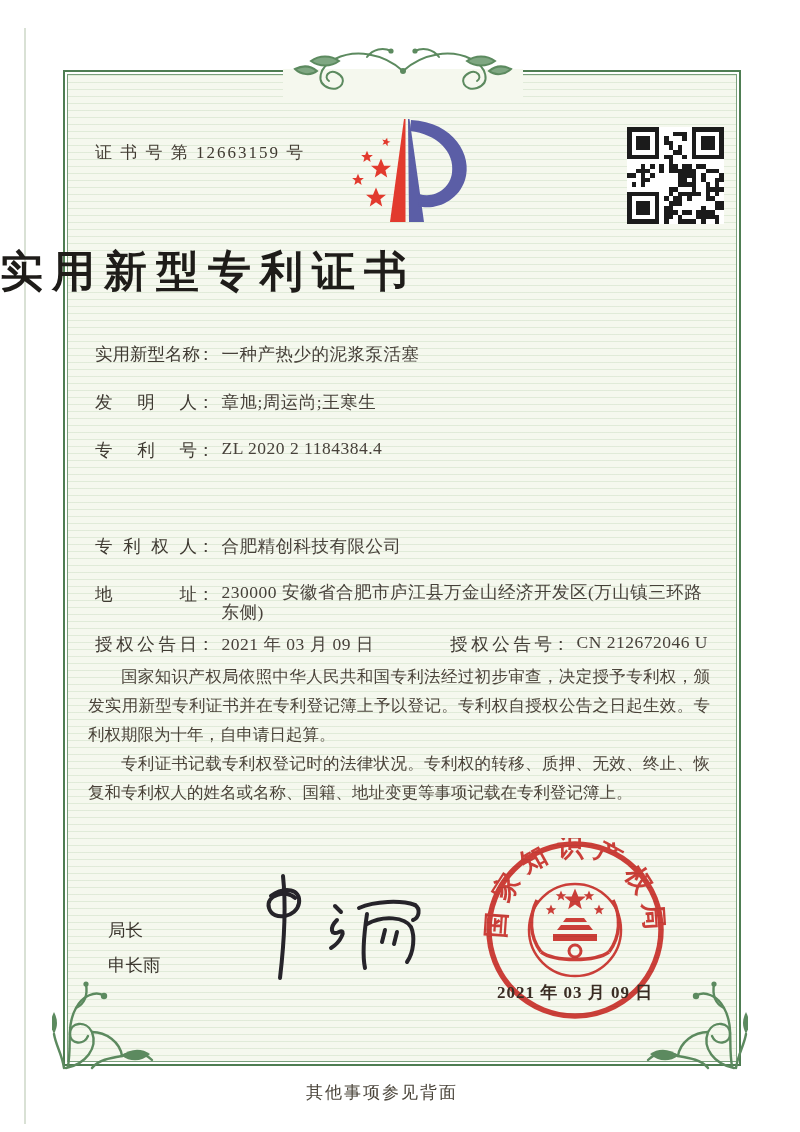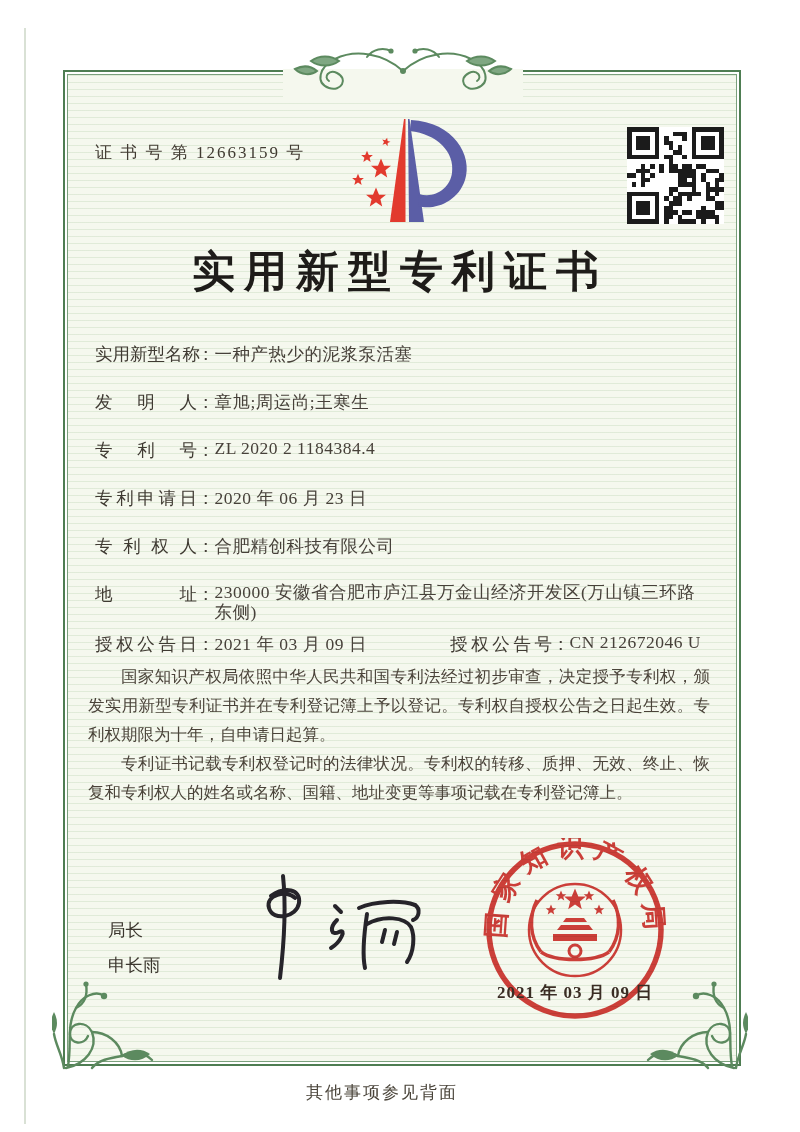--- a/index.html
+++ b/index.html
@@ -27,29 +27,29 @@
   .orn { position:absolute; pointer-events:none; }
   .orn-top { left:283px; top:41px; width:240px; height:60px; }
   .orn-bl { left:52px; top:976px; width:104px; height:100px; }
   .orn-br { left:644px; top:976px; width:104px; height:100px; transform:scaleX(-1); }
 
   
   .cert-no { position:absolute; left:95px; top:130px; font-size:17px;
     letter-spacing:2px; color:#413b32;margin-top:11px; }
   .logo { position:absolute; left:332px; top:114px; width:150px; height:114px; }
   .qr { position:absolute; left:627px; top:127px; width:97px; height:97px; }
-  .title { position:absolute; left:0; top:243px; width:100%; text-align:center;
+  .title { position:absolute; left:0; top:243px; width:100%; text-align:left;
     font-size:43px; font-weight:600; letter-spacing:9px; color:#1e1c19; }
 
   
   .row { position:absolute; left:95px; font-size:17.5px; color:#47413a; white-space:nowrap; }
   .lbl { display:inline-block; width:102px; text-align:justify; text-align-last:justify;
     vertical-align:top; color:#3f3a32; }
   .colon { display:inline-block; vertical-align:top; }
-  .val { display:inline-block; margin-left:0; vertical-align:top; letter-spacing:.5px; }
+  .val { display:inline-block; margin-left:7px; vertical-align:top; letter-spacing:.5px; }
   .row-name { top:342px; } .row-inv { top:390px; } .row-pno { top:438px; }
   .row-fdate { top:486px; } .row-owner { top:534px; }
   .row-addr { top:582px; }
   .row-addr .val { white-space:normal; width:492px; line-height:20px; }
   .row-grant { top:632px; }
   .pair2 { position:absolute; left:355px; top:0; }
 
   
   .paras { position:absolute; left:88px; top:662px; width:622px;
     font-size:16.5px; line-height:29px; text-align:justify; color:#4a4339; }
@@ -176,23 +176,20 @@
   <div class="title">实用新型专利证书</div>
 
   <div class="row row-name">
     <span class="lbl">实用新型名称</span><span class="colon">：</span><span class="val">一种产热少的泥浆泵活塞</span>
   </div>
   <div class="row row-inv">
     <span class="lbl">发明人</span><span class="colon">：</span><span class="val">章旭;周运尚;王寒生</span>
   </div>
   <div class="row row-pno">
     <span class="lbl">专利号</span><span class="colon">：</span><span class="val">ZL 2020 2 1184384.4</span>
-  </div>
-  <div class="row row-fdate">
-    <span class="lbl">专利申请日</span><span class="colon">：</span><span class="val">2020 年 06 月 23 日</span>
   </div>
   <div class="row row-owner">
     <span class="lbl">专利权人</span><span class="colon">：</span><span class="val">合肥精创科技有限公司</span>
   </div>
   <div class="row row-addr">
     <span class="lbl">地址</span><span class="colon">：</span><span class="val">230000 安徽省合肥市庐江县万金山经济开发区(万山镇三环路东侧)</span>
   </div>
   <div class="row row-grant">
     <span class="lbl">授权公告日</span><span class="colon">：</span><span class="val">2021 年 03 月 09 日</span>
     <span class="pair2">

